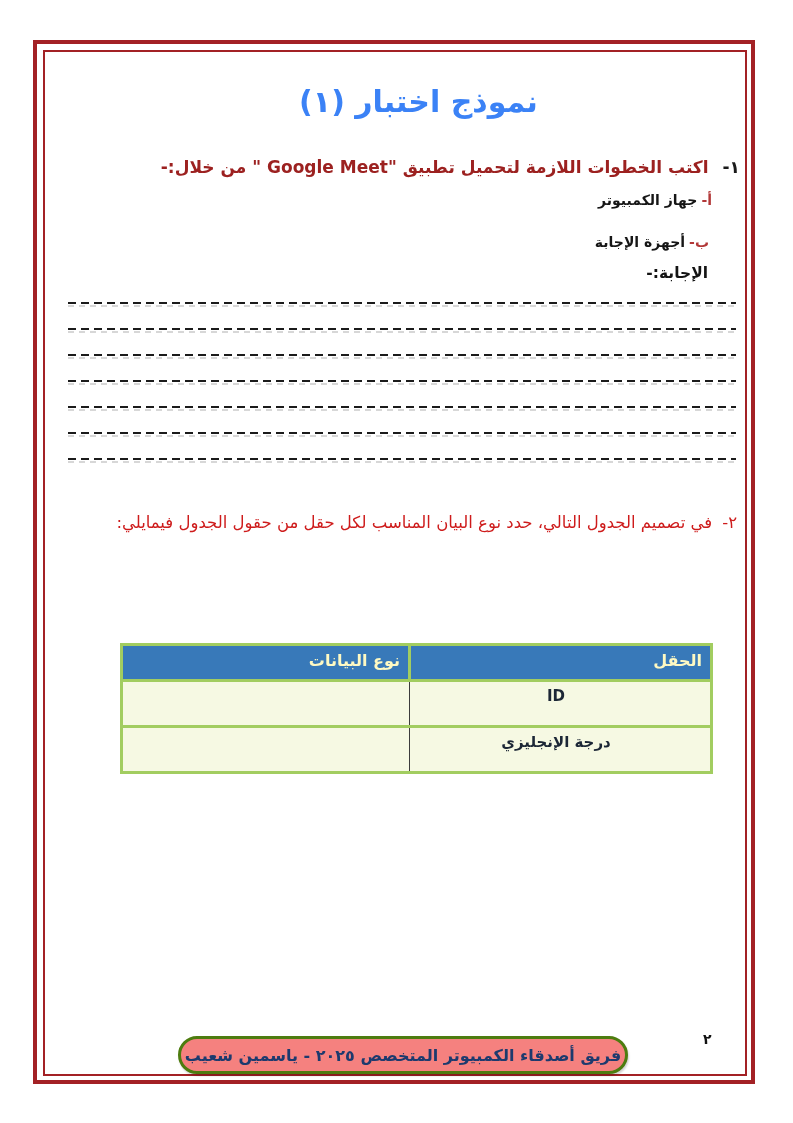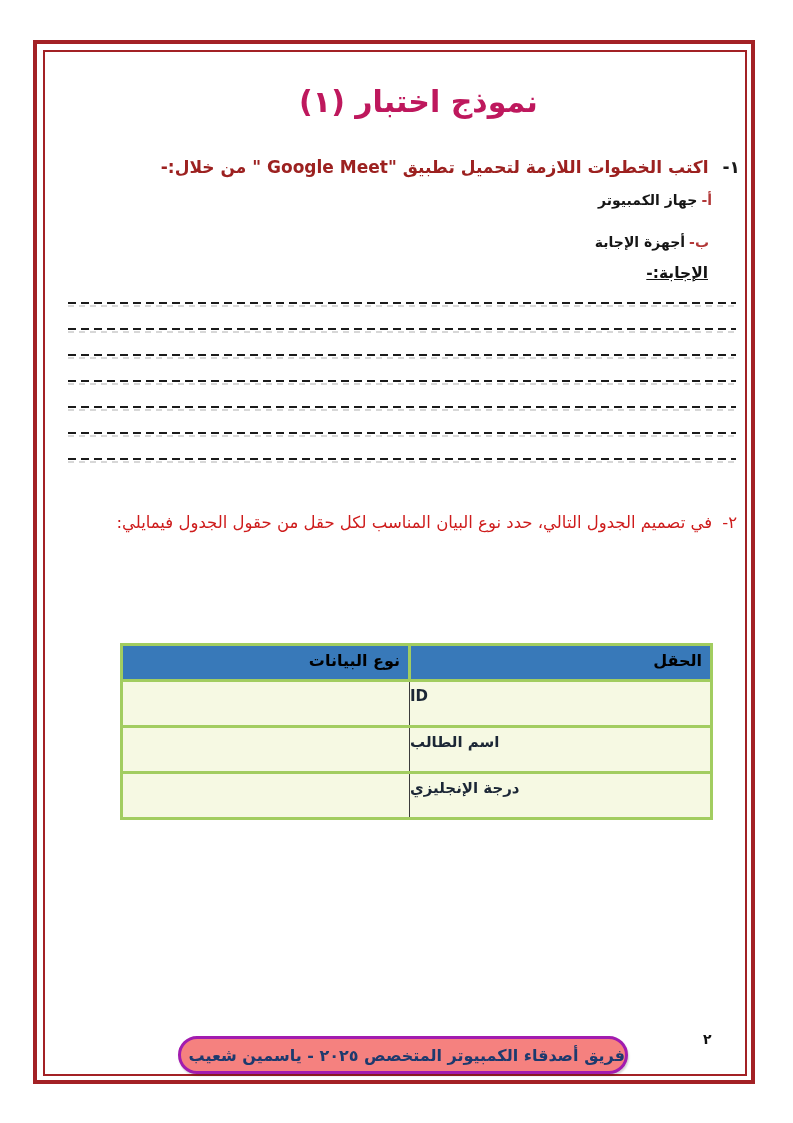--- a/index.html
+++ b/index.html
@@ -16,42 +16,42 @@
     border:4px solid #a32125;
   }
   .frame-inner {
     position:absolute; left:43px; top:50px; width:704px; height:1026px;
     border:2px solid #a32125;
   }
   
   .doc-title {
     position:absolute; left:0; right:0; top:84px;
     text-align:center; direction:rtl;
-    color:#be185d; font-size:30px; font-weight:bold;
+    color:#3b82f6; font-size:30px; font-weight:bold;
     letter-spacing:1px;
     padding-left:44px;
   }
   
   .q1-line {
     position:absolute; right:53px; top:157px;
     direction:rtl; text-align:right;
     font-size:17px; font-weight:bold; white-space:nowrap;
   }
   .q1-line .q-num { color:#1a1a1a; margin-left:14px; }
   .q1-line .q-text { color:#9c2120; }
   .sub-item {
     position:absolute; direction:rtl; text-align:right;
     font-size:14px; font-weight:bold; color:#161616; white-space:nowrap;
   }
   .sub-item .item-letter { color:#b23838; margin-left:4px; }
   .sub-item-a { right:81px; top:192px; }
   .sub-item-b { right:84px; top:234px; }
   .answer-label {
     position:absolute; right:85px; top:264px;
-    direction:rtl; font-size:15.5px; font-weight:bold; color:#141414;text-decoration:underline;
+    direction:rtl; font-size:15.5px; font-weight:bold; color:#141414;
   }
   
   .answer-lines { position:absolute; left:68px; top:302px; width:668px; }
   .dash-line {
     height:5px; margin-bottom:21px;
     background:
       repeating-linear-gradient(90deg,#1b1b1b 0 8px, rgba(0,0,0,0) 8px 13px) top/100% 2px no-repeat,
       repeating-linear-gradient(90deg,rgba(150,150,150,.38) 0 6px, rgba(0,0,0,0) 6px 11px) bottom/100% 2px no-repeat;
   }
   
@@ -62,42 +62,42 @@
   }
   .q2-line .q-num { margin-left:10px; }
   
   table.fields-table {
     position:absolute; left:120px; top:643px; width:590px;
     border-collapse:collapse; direction:rtl; table-layout:fixed;
   }
   .fields-table col.col-field { width:302px; }
   .fields-table col.col-type  { width:288px; }
   .fields-table th {
-    height:36px; background:#3879b9; color:#000000;
+    height:36px; background:#3879b9; color:#fef9c3;
     font-size:16px; font-weight:bold;
     text-align:right; vertical-align:top;
     padding:5px 8px 0 0;
     border:3px solid #a2cd60;
   }
   .fields-table td {
     height:46px;
     font-size:15px; font-weight:bold; color:#1c2736;
-    text-align:left; vertical-align:top;
+    text-align:center; vertical-align:top;
     padding:5px 8px 0 0;
     background:#f6f9e3;
     border-top:3px solid #a2cd60; border-bottom:3px solid #a2cd60;
   }
   .fields-table td.cell-field { border-right:3px solid #a2cd60; border-left:1px solid #3c3c3c; }
   .fields-table td.cell-type  { border-left:3px solid #a2cd60; border-right:1px solid #3c3c3c; }
   
   .footer-banner {
     position:absolute; left:178px; top:1036px; width:450px; height:38px;
-    border:3px solid #a21caf; border-radius:24px;
+    border:3px solid #4d7c0f; border-radius:24px;
     background:#f5817f;
-    display:flex; align-items:center; justify-content:flex-start;
+    display:flex; align-items:center; justify-content:center;
     direction:rtl; color:#1d3a6e; font-size:16px; font-weight:bold;
     box-shadow:1px 2px 2px rgba(0,0,0,0.18);
   }
   .page-number {
     position:absolute; left:703px; top:1031px;
     font-size:14px; color:#111111; font-weight:bold;
   }
 </style>
 </head>
 <body>
@@ -142,24 +142,20 @@
   <tbody>
       <tr>
     <th>الحقل</th>
     <th>نوع البيانات</th>
   </tr>
   <tr>
     <td class="cell-field">ID</td>
     <td class="cell-type"></td>
   </tr>
   <tr>
-    <td class="cell-field">اسم الطالب</td>
-    <td class="cell-type"></td>
-  </tr>
-  <tr>
     <td class="cell-field">درجة الإنجليزي</td>
     <td class="cell-type"></td>
   </tr>
 </tbody>
   </table>
 
 <div class="footer-banner">
   <span>فريق أصدقاء الكمبيوتر المتخصص ٢٠٢٥ - ياسمين شعيب</span>
 </div>
 <div class="page-number">٢</div>

